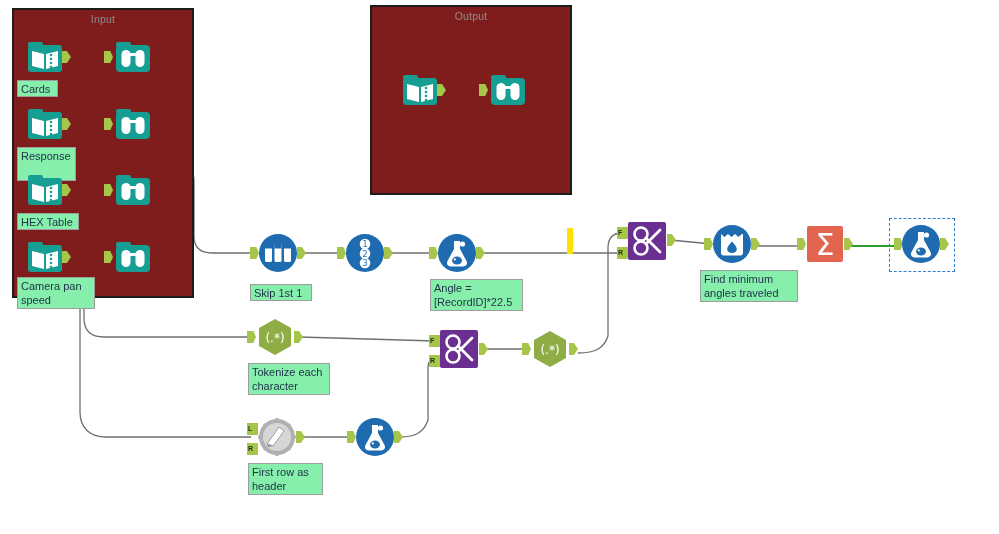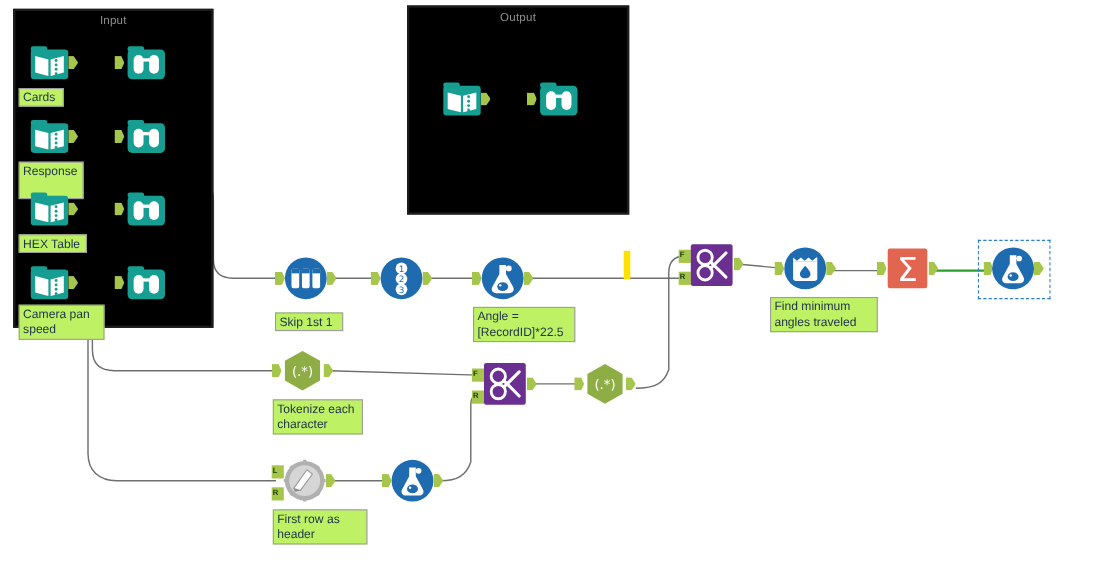--- a/index.html
+++ b/index.html
@@ -2,40 +2,40 @@
 <html><head>
 <meta charset="utf-8">
 <style>
   html,body{margin:0;padding:0;background:#ffffff;}
   body{width:999px;height:534px;position:relative;overflow:hidden;
        font-family:"Liberation Sans","DejaVu Sans",sans-serif;}
   #canvas{position:absolute;left:0;top:0;width:999px;height:534px;}
   svg.wires{position:absolute;left:0;top:0;width:999px;height:534px;pointer-events:none;}
 
   
-  .tool-container{position:absolute;border:1.5px solid #1c1c1c;background:#000000;box-sizing:border-box;}
+  .tool-container{position:absolute;border:1.5px solid #1c1c1c;background:#7f1d1d;box-sizing:border-box;}
   .tool-container.thick{border-width:2px;}
   .container-title{position:absolute;top:3px;left:0;width:100%;text-align:center;
        font-size:10.5px;color:#8d8d8d;letter-spacing:.2px;}
 
   
   .node{position:absolute;width:40px;height:40px;box-sizing:border-box;}
   .node .glyph{position:absolute;left:0;top:0;width:40px;height:40px;display:flex;
        align-items:center;justify-content:center;}
   .node.circle .glyph{border-radius:50%;}
 
   
   .anchor{position:absolute;width:9px;height:12px;background:#a5c64b;}
   .anchor.in{clip-path:polygon(0 0,70% 0,100% 50%,70% 100%,0 100%);}
   .anchor.out{clip-path:polygon(0 0,55% 0,100% 50%,55% 100%,0 100%);}
   .anchor.lbl{background:#a5c64b;color:#14340a;font-size:7px;line-height:12px;
        text-align:left;padding-left:1px;font-weight:bold;clip-path:none;width:10px;}
 
   
-  .tlabel{position:absolute;background:#bef264;border:1px solid #9d9d9d;
+  .tlabel{position:absolute;background:#86efac;border:1px solid #9d9d9d;
        color:#22354b;font-size:11px;line-height:14.2px;padding:1px 3px;box-sizing:border-box;}
 
   .sel-box{position:absolute;border:1px dashed #2f7fd0;box-sizing:border-box;}
   .yellow-bar{position:absolute;background:#ffe100;}
 </style>
 </head>
 <body>
 
 <div id="canvas">
 
@@ -388,21 +388,21 @@
           <path d="M1 20 L6 20"></path>
             <path d="M7 7 L10 10"></path>
         </g>
         <circle cx="20" cy="20" r="14" fill="#d6d6d6"></circle>
         <path d="M10 27 L22 10 L27 14 L16 29 Z" fill="#ffffff" stroke="#9a9a9a" stroke-width="1"></path>
         <path d="M10 27 L16 29 L11 30 Z" fill="#8d8d8d"></path>
       </svg>
     </div>
   </div>
   <div class="anchor out" style="left:296px;top:431px;"></div>
-  <div class="tlabel" style="left:248px;top:463px;width:86px;height:32px;white-space:pre-line;">First row as
+  <div class="tlabel" style="left:248px;top:463px;width:75px;height:32px;white-space:pre-line;">First row as
 header</div>
 
   <div class="anchor in" style="left:347px;top:431px;"></div>
   <div class="node circle" style="left:355px;top:417px;">
     <div class="glyph">
       <svg width="40" height="40" viewBox="0 0 40 40">
         <circle cx="20" cy="20" r="19" fill="#1f6bb0"></circle>
         <path d="M17 8 L17 16 L10.5 28 C9 31 11 33.5 14 33.5 L26 33.5 C29 33.5 31 31 29.5 28 L23 16 L23 8 Z" fill="#ffffff"></path>
         <circle cx="25.5" cy="11" r="2.6" fill="#ffffff"></circle>
         <ellipse cx="20" cy="27.5" rx="5" ry="4" fill="#1f6bb0"></ellipse>

